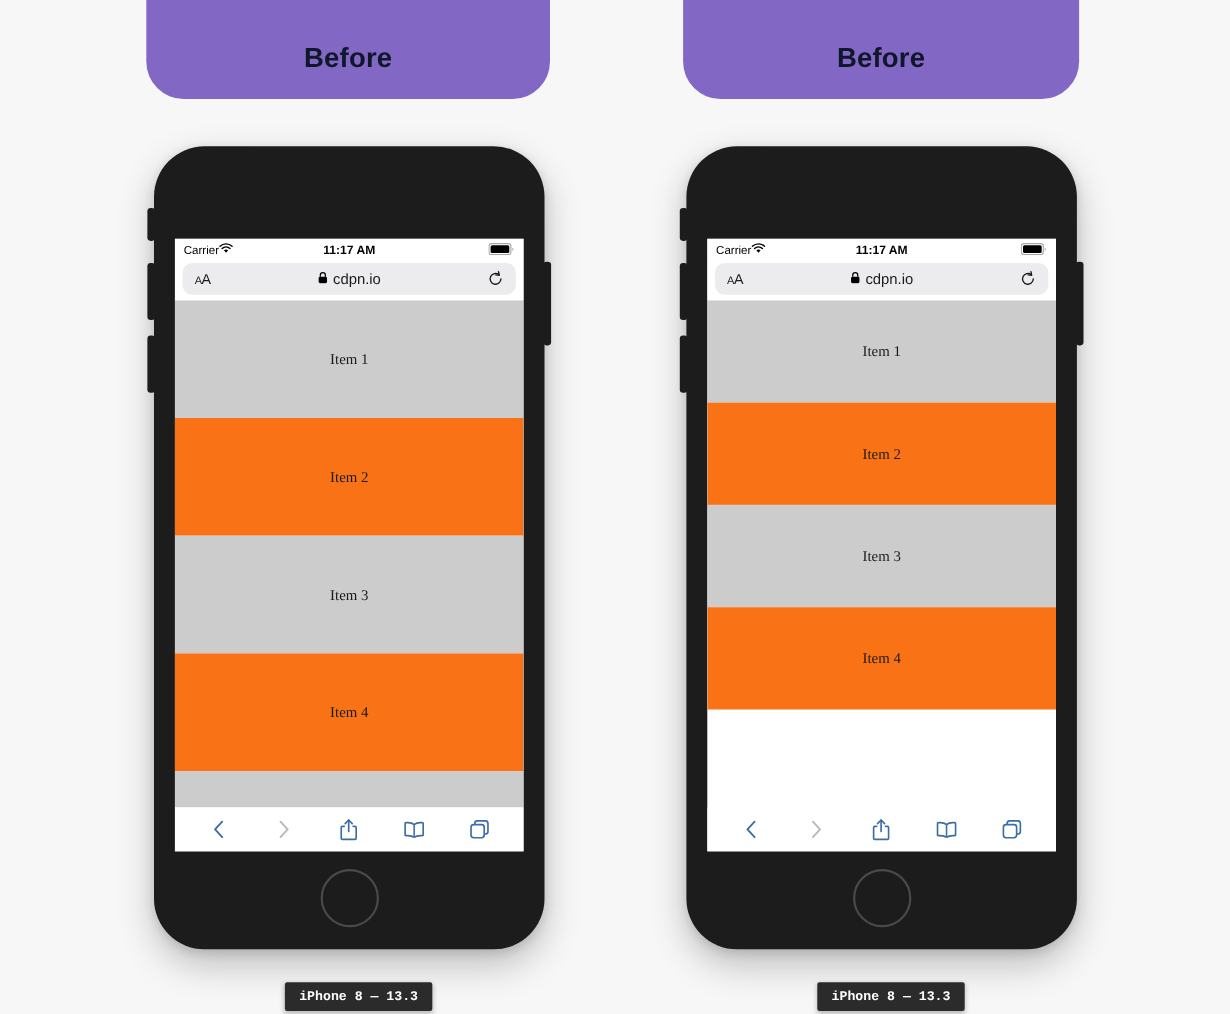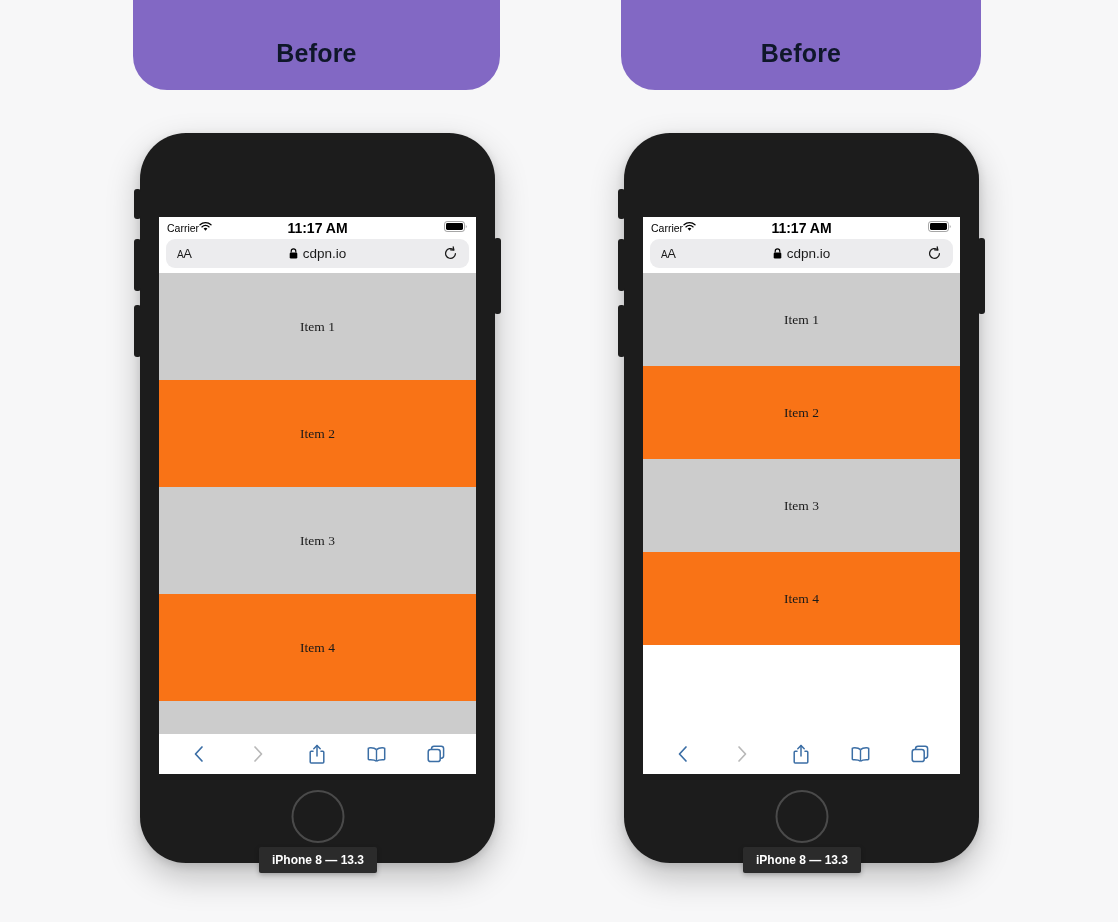--- a/index.html
+++ b/index.html
@@ -81,21 +81,21 @@
     flex: 0 0 21px;
     background: #ffffff;
     display: flex;
     align-items: center;
     padding: 0 8px;
     font-size: 10.5px;
     font-weight: 600;
     color: #000;
   }
   .status-left  { display: flex; align-items: center; gap: 0; flex: 1; }
-  .status-mid   { flex: 0 0 auto; font-size: 14px; font-weight: 700; }
+  .status-mid   { flex: 0 0 auto; font-size: 11px; font-weight: 700; }
   .status-right { display: flex; align-items: center; justify-content: flex-end; flex: 1; }
   .carrier-label { font-size: 10.5px; font-weight: 500; }
 
   
   .url-bar-row {
     height: 35px;
     flex: 0 0 35px;
     background: #ffffff;
     display: flex;
     align-items: center;
@@ -169,32 +169,33 @@
     bottom: 20px;
     width: 53px;
     height: 53px;
     border-radius: 50%;
     border: 2px solid #4a4a4a;
   }
 
   
   .device-badge {
     position: absolute;
-    top: 847px;
+    top: 893px;
     height: 26px;
     background: #2b2b2b;
     border-radius: 2px;
     display: flex;
     align-items: center;
     justify-content: center;
     padding: 0 13px;
     color: #ffffff;
     font-size: 12px;
     font-weight: 600;
     box-shadow: 0 2px 5px rgba(0,0,0,.25);
+    font-family: Liberation Mono, monospace;
   }
   #badge-before { left: 259px; }
   #badge-after  { left: 743px; }
 </style>
 </head>
 <body>
 
 <div class="caption-panel" id="panel-before">
   <span class="caption-text">Before</span>
 </div>

